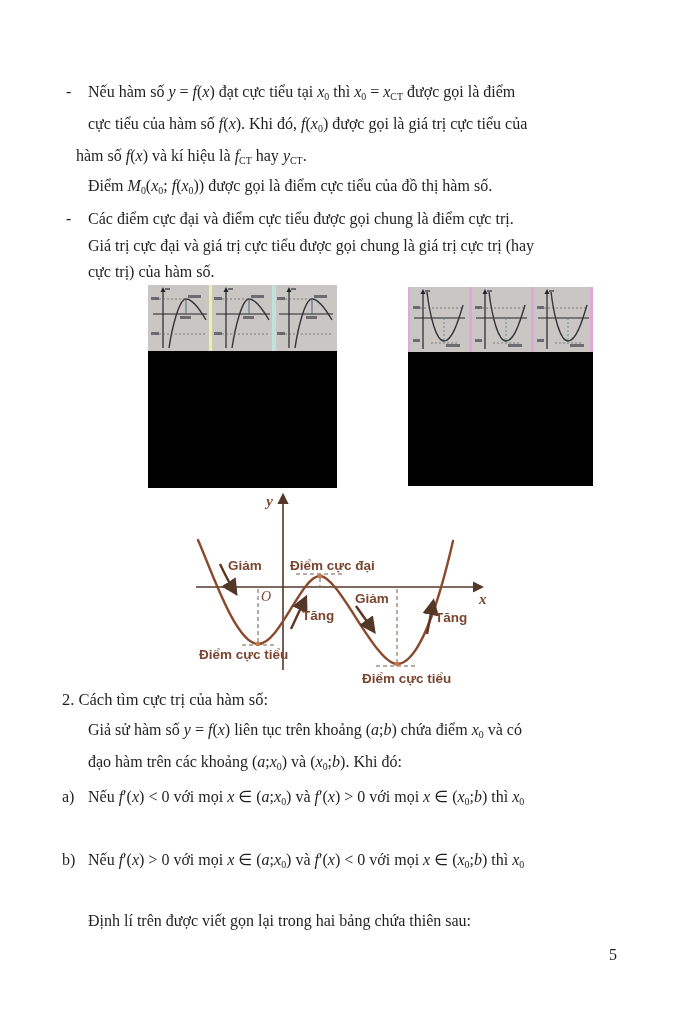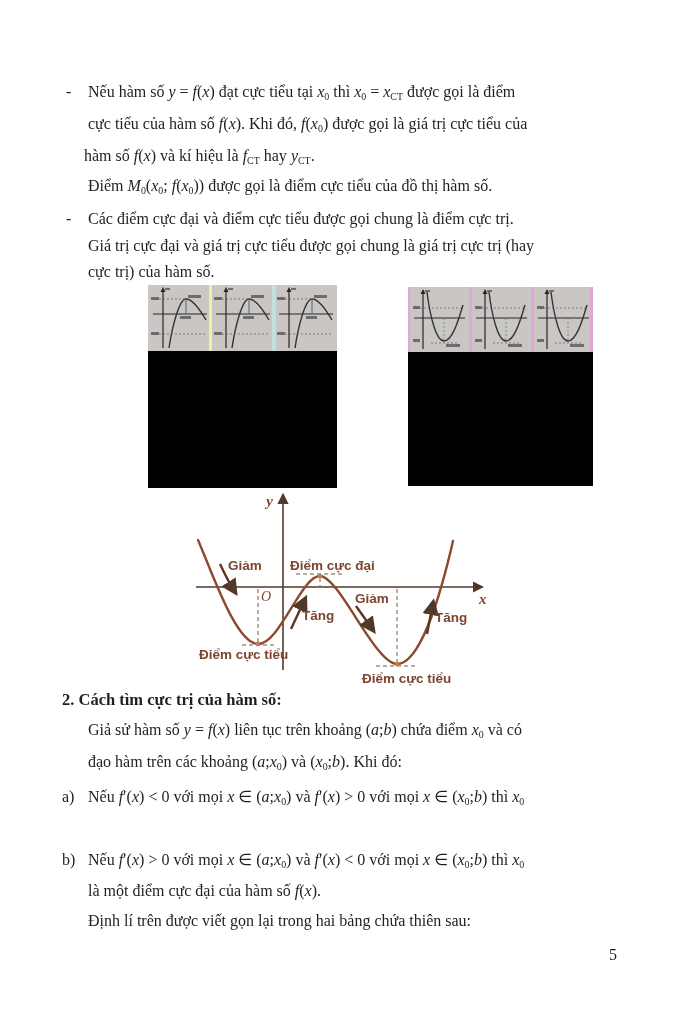--- a/index.html
+++ b/index.html
@@ -15,21 +15,21 @@
     position:absolute;
     font-size:16px;
     white-space:nowrap;
     line-height:21px;
   }
   .marker{
     position:absolute;
     font-size:16px;
     line-height:21px;
   }
-  .heading{font-weight:bold;font-size:16.5px;}
+  .heading{font-weight:normal;font-size:16.5px;}
   .r{white-space:pre;}
   .i{font-style:italic;}
   .sub{font-size:0.62em;vertical-align:-0.28em;line-height:0;}
   .pageno{
     position:absolute;left:609px;top:946px;
     font-size:16px;
   }
   
   .fig{position:absolute;}
   .fig .black{width:100%;background:var(--figure-black,#000);}
@@ -57,21 +57,21 @@
   .dorigin{font:italic 14px "Liberation Serif", serif;fill:#7b4530;}
 </style>
 </head>
 <body>
 
 <div class="page">
 
   <span class="marker" style="left:66px;top:81px">-</span>
   <div class="tl" style="left:88px;top:81px"><span class="r">Nếu hàm số </span><span class="r i">y</span><span class="r"> = </span><span class="r i">f</span><span class="r">(</span><span class="r i">x</span><span class="r">)</span><span class="r"> đạt cực tiểu tại </span><span class="r i">x</span><span class="r sub">0</span><span class="r"> thì </span><span class="r i">x</span><span class="r sub">0</span><span class="r"> = </span><span class="r i">x</span><span class="r sub">CT</span><span class="r"> được gọi là điểm</span></div>
   <div class="tl" style="left:88px;top:113px"><span class="r">cực tiểu của hàm số </span><span class="r i">f</span><span class="r">(</span><span class="r i">x</span><span class="r">)</span><span class="r">. Khi đó, </span><span class="r i">f</span><span class="r">(</span><span class="r i">x</span><span class="r sub">0</span><span class="r">)</span><span class="r"> được gọi là giá trị cực tiểu của</span></div>
-  <div class="tl" style="left:84px;top:145px"><span class="r">hàm số </span><span class="r i">f</span><span class="r">(</span><span class="r i">x</span><span class="r">)</span><span class="r"> và kí hiệu là </span><span class="r i">f</span><span class="r sub">CT</span><span class="r"> hay </span><span class="r i">y</span><span class="r sub">CT</span><span class="r">.</span></div>
+  <div class="tl" style="left:76px;top:145px"><span class="r">hàm số </span><span class="r i">f</span><span class="r">(</span><span class="r i">x</span><span class="r">)</span><span class="r"> và kí hiệu là </span><span class="r i">f</span><span class="r sub">CT</span><span class="r"> hay </span><span class="r i">y</span><span class="r sub">CT</span><span class="r">.</span></div>
   <div class="tl" style="left:88px;top:175px"><span class="r">Điểm </span><span class="r i">M</span><span class="r sub">0</span><span class="r">(</span><span class="r i">x</span><span class="r sub">0</span><span class="r">; </span><span class="r i">f</span><span class="r">(</span><span class="r i">x</span><span class="r sub">0</span><span class="r">))</span><span class="r"> được gọi là điểm cực tiểu của đồ thị hàm số.</span></div>
 
   <span class="marker" style="left:66px;top:208px">-</span>
   <div class="tl" style="left:88px;top:235px"><span class="r">Giá trị cực đại và giá trị cực tiểu được gọi chung là giá trị cực trị (hay</span></div>
   <div class="tl" style="left:88px;top:208px"><span class="r">Các điểm cực đại và điểm cực tiểu được gọi chung là điểm cực trị.</span></div>
   <div class="tl" style="left:88px;top:261px"><span class="r">cực trị) của hàm số.</span></div>
 
   <div class="fig" style="left:148px;top:285px;width:189px">
     <svg class="strip" width="189" height="66" viewBox="0 0 189 66">
       <defs>
@@ -169,18 +169,17 @@
 
   <div class="tl heading" style="left:62px;top:689px">2. Cách tìm cực trị của hàm số:</div>
   <div class="tl" style="left:88px;top:719px"><span class="r">Giả sử hàm số </span><span class="r i">y</span><span class="r"> = </span><span class="r i">f</span><span class="r">(</span><span class="r i">x</span><span class="r">)</span><span class="r"> liên tục trên khoảng </span><span class="r">(</span><span class="r i">a</span><span class="r">;</span><span class="r i">b</span><span class="r">)</span><span class="r"> chứa điểm </span><span class="r i">x</span><span class="r sub">0</span><span class="r"> và có</span></div>
   <div class="tl" style="left:88px;top:751px"><span class="r">đạo hàm trên các khoảng </span><span class="r">(</span><span class="r i">a</span><span class="r">;</span><span class="r i">x</span><span class="r sub">0</span><span class="r">)</span><span class="r"> và </span><span class="r">(</span><span class="r i">x</span><span class="r sub">0</span><span class="r">;</span><span class="r i">b</span><span class="r">)</span><span class="r">. Khi đó:</span></div>
 
   <span class="marker" style="left:62px;top:786px">a)</span>
   <div class="tl" style="left:88px;top:786px"><span class="r">Nếu </span><span class="r i">f</span><span class="r">′(</span><span class="r i">x</span><span class="r">) &lt; 0 với mọi </span><span class="r i">x</span><span class="r"> ∈ (</span><span class="r i">a</span><span class="r">;</span><span class="r i">x</span><span class="r sub">0</span><span class="r">) và </span><span class="r i">f</span><span class="r">′(</span><span class="r i">x</span><span class="r">) &gt; 0 với mọi </span><span class="r i">x</span><span class="r"> ∈ (</span><span class="r i">x</span><span class="r sub">0</span><span class="r">;</span><span class="r i">b</span><span class="r">) thì </span><span class="r i">x</span><span class="r sub">0</span></div>
 
   <span class="marker" style="left:62px;top:849px">b)</span>
   <div class="tl" style="left:88px;top:849px"><span class="r">Nếu </span><span class="r i">f</span><span class="r">′(</span><span class="r i">x</span><span class="r">) &gt; 0 với mọi </span><span class="r i">x</span><span class="r"> ∈ (</span><span class="r i">a</span><span class="r">;</span><span class="r i">x</span><span class="r sub">0</span><span class="r">) và </span><span class="r i">f</span><span class="r">′(</span><span class="r i">x</span><span class="r">) &lt; 0 với mọi </span><span class="r i">x</span><span class="r"> ∈ (</span><span class="r i">x</span><span class="r sub">0</span><span class="r">;</span><span class="r i">b</span><span class="r">) thì </span><span class="r i">x</span><span class="r sub">0</span></div>
-  <div class="tl" style="left:88px;top:880px"><span class="r">là một điểm cực đại của hàm số </span><span class="r i">f</span><span class="r">(</span><span class="r i">x</span><span class="r">).</span></div>
 
   <div class="tl" style="left:88px;top:910px">Định lí trên được viết gọn lại trong hai bảng chứa thiên sau:</div>
 
   <div class="pageno">5</div>
 </div>
 
 </body></html>

